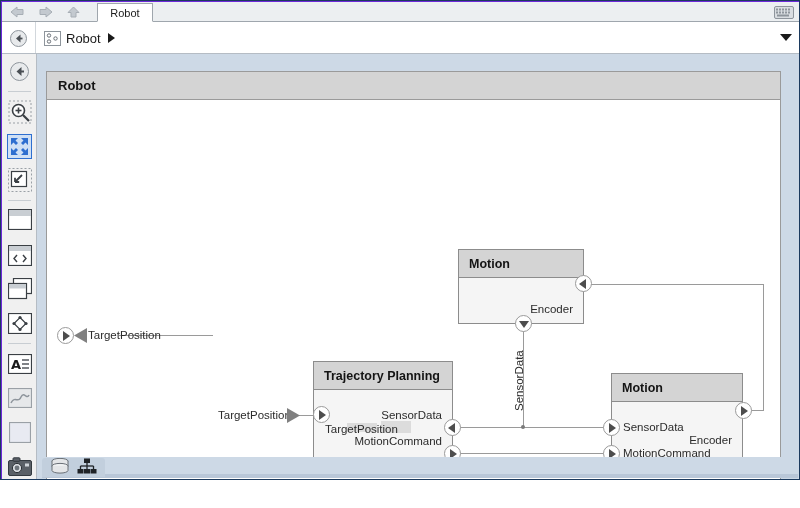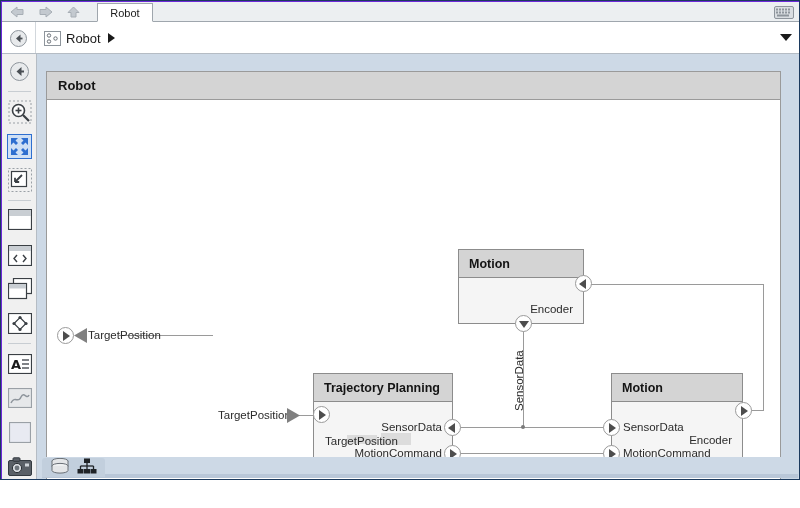--- a/index.html
+++ b/index.html
@@ -498,21 +498,21 @@
         <div class="port" style="left:528px; top:174px;">
           <span class="tri-l"></span>
         </div>
 
         <div class="port" style="left:468px; top:214px;">
           <span class="tri-d"></span>
         </div>
 
         <div class="vlabel" style="left:466px; top:310px;">SensorData</div>
 
-        <div class="block" style="left:266px; top:272px; width:140px; height:98px;">
+        <div class="block" style="left:266px; top:260px; width:140px; height:98px;">
           <div class="block-header">Trajectory Planning</div>
           <div class="block-body">
 
             <div class="sel-highlight" style="left:33px; top:33px; width:30px; height:9px;"></div>
             <div class="sel-highlight" style="left:67px; top:31px; width:30px; height:12px;"></div>
 
             <div class="portlabel" style="right:10px; top:19px;">SensorData</div>
             <div class="portlabel" style="left:11px; top:33px;">TargetPosition</div>
             <div class="portlabel" style="right:10px; top:45px;">MotionCommand</div>
           </div>

